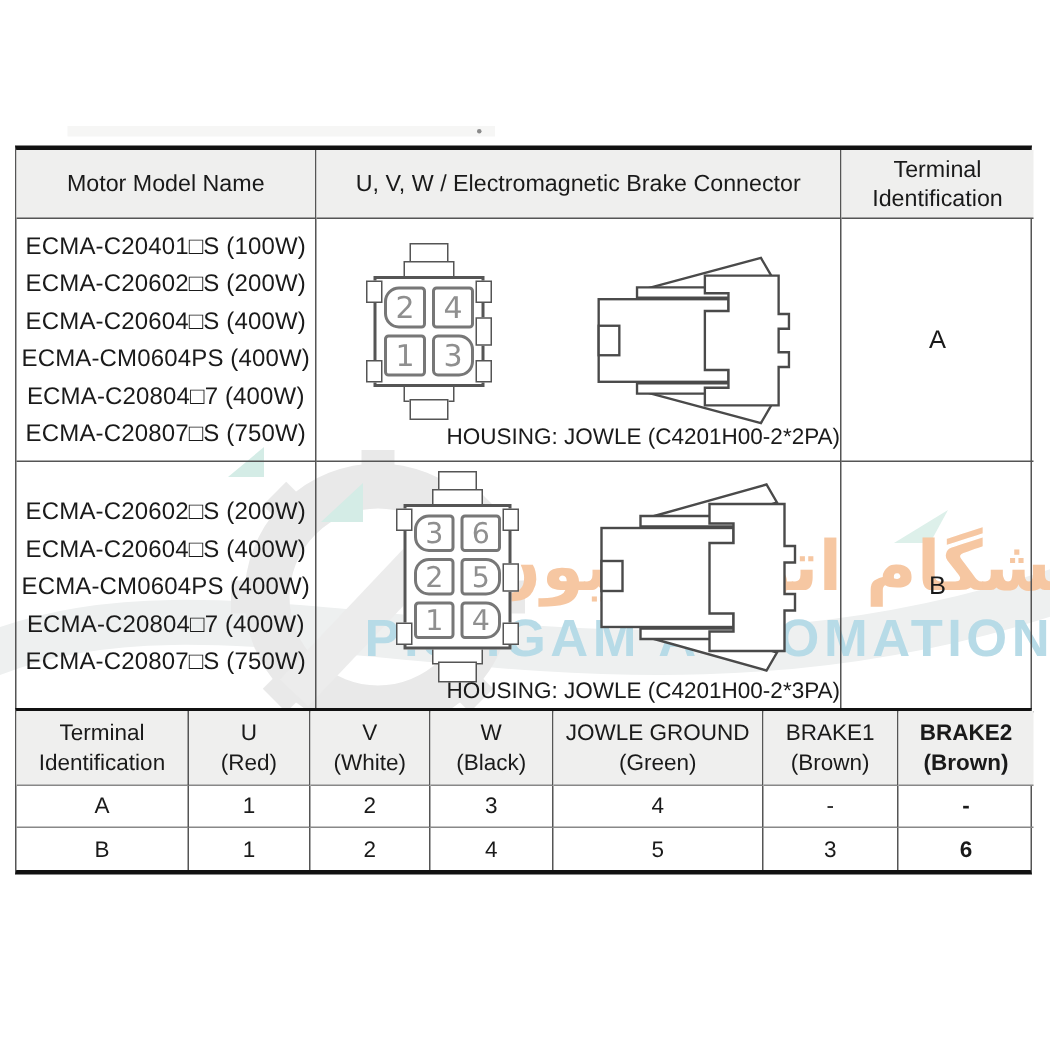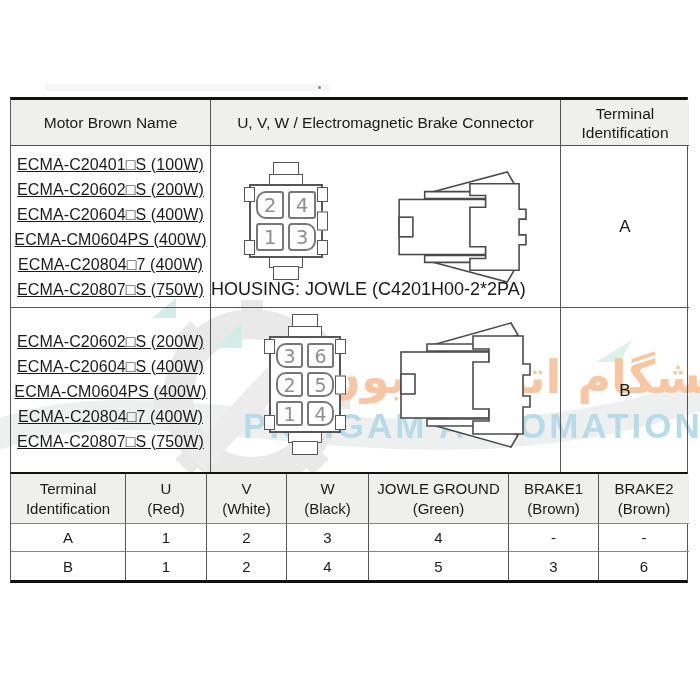--- a/index.html
+++ b/index.html
@@ -30,23 +30,23 @@
     display:grid;grid-template-columns:200px 350px 128px;grid-template-rows:46px 162px 167px;
     border-top:3px solid #111;border-left:1px solid #555;border-right:1px solid #555;
     box-sizing:border-box;
   }
   .t1 .cell{border-right:1px solid #555;border-bottom:1px solid #555;box-sizing:border-box;position:relative;}
   .t1 .cell.lastcol{border-right:none;}
   .hrow{background:#efefee;display:flex;align-items:center;justify-content:center;
         font-size:15.5px;text-align:center;line-height:19px;}
   .pre{white-space:pre-line;}
   .models{display:flex;flex-direction:column;justify-content:center;align-items:center;
-          height:100%;font-size:16px;line-height:25px;letter-spacing:0.1px;text-decoration:underline;}
+          height:100%;font-size:16px;line-height:25px;letter-spacing:0.1px;}
   .termcell{display:flex;align-items:center;justify-content:center;font-size:17px;}
-  .housing{position:absolute;left:0;right:0;text-align:left;font-size:18px;}
+  .housing{position:absolute;left:0;right:0;text-align:right;font-size:15px;}
   
   .fv{position:absolute;display:flex;flex-direction:column;align-items:center;}
   .step{background:#fff;border:1.6px solid #555;box-sizing:border-box;}
   .ts-a{width:26px;height:14px;margin-bottom:-2px;}
   .ts-b{width:34px;height:12px;margin-bottom:-2px;}
   .bs-a{width:34px;height:12px;margin-top:-2px;}
   .bs-b{width:26px;height:14px;margin-top:-2px;}
   .fv-body{position:relative;background:#fff;border:2px solid #555;padding:5px;z-index:1;}
   .ear{position:absolute;width:9px;height:13px;border:1.6px solid #555;background:#fff;z-index:-1;}
   .ear.tl{left:-7px;top:1px}.ear.tr{right:-7px;top:1px}
@@ -69,21 +69,21 @@
   
   .t2{
     position:absolute;left:10px;top:472px;width:678px;
     display:grid;grid-template-columns:115px 81px 80px 82px 140px 90px 90px;
     grid-template-rows:50px 28px 28px;
     border-top:2px solid #111;border-left:1px solid #555;border-right:1px solid #555;
     border-bottom:3px solid #111;box-sizing:border-box;
   }
   .t2 .cell{border-right:1px solid #555;border-bottom:1px solid #888;box-sizing:border-box;
             display:flex;align-items:center;justify-content:center;font-size:15px;}
-  .t2 .cell.lastcol{border-right:none;}
+  .t2 .cell.lastcol{border-right:none;font-weight:bold;}
   .t2 .cell.lastrow{border-bottom:none;}
   .t2 .hc{background:#efefee;text-align:center;line-height:20px;font-size:15px;}
 </style>
 </head>
 <body>
 
 <div class="wm-layer">
   <svg width="700" height="700" style="position:absolute;left:0;top:0">
 
     <path d="M-10,438 C 160,365 400,498 710,392" stroke="#eef0f0" stroke-width="30" fill="none"></path>
@@ -110,21 +110,21 @@
   <div class="wm-persian" style="color: rgb(246, 199, 162);">پیشگام اتوماسیون</div>
   <div class="wm-latin" style="color: rgb(183, 219, 231);">PISHGAM AUTOMATION</div>
 </div>
 
 <div class="ghost-line"></div>
 <div class="ghost-dot"></div>
 
 <div class="t1">
 
   <div class="cell hrow">
-    <span>Motor Brown Name</span>
+    <span>Motor Model Name</span>
   </div>
   <div class="cell hrow">
     <span>U, V, W / Electromagnetic Brake Connector</span>
   </div>
   <div class="cell hrow lastcol pre">
     <span class="pre">Terminal
 Identification</span>
   </div>
 
   <div class="cell">
@@ -215,20 +215,21 @@
       <g fill="#ffffff" stroke="#4a4a4a" stroke-width="1.6" stroke-linejoin="miter">
         <path d="M36,28 L118,5 L125,17 l-6,2 2.5,5 -6.5,2 2.5,5 -6.5,2 2.5,5 -12,3 L42,33 Z"></path>
         <path d="M36,106 L118,129 L125,117 l-6,-2 2.5,-5 -6.5,-2 2.5,-5 -6.5,-2 2.5,-5 -12,-3 L42,101 Z"></path>
         <path d="M98,26 H34 V33 H98 Z"></path>
         <path d="M98,108 H34 V101 H98 Z"></path>
         <rect x="8" y="34" width="88" height="66"></rect>
         <rect x="8" y="56" width="14" height="20"></rect>
         <path d="M80,18 H130 V46 h7 v11 h-7 V78 h7 v11 h-7 V116 H80 V103 H96 V91 H80 V44 H96 V31 H80 Z"></path>
       </g>
     </svg>
+    <div class="housing" style="bottom:5px">HOUSING: JOWLE (C4201H00-2*3PA)</div>
   </div>
   <div class="cell lastcol termcell">
     <span>B</span>
   </div>
 </div>
 
 <div class="t2">
   <div class="cell hc pre">Terminal
 Identification</div>
   <div class="cell hc pre">U

